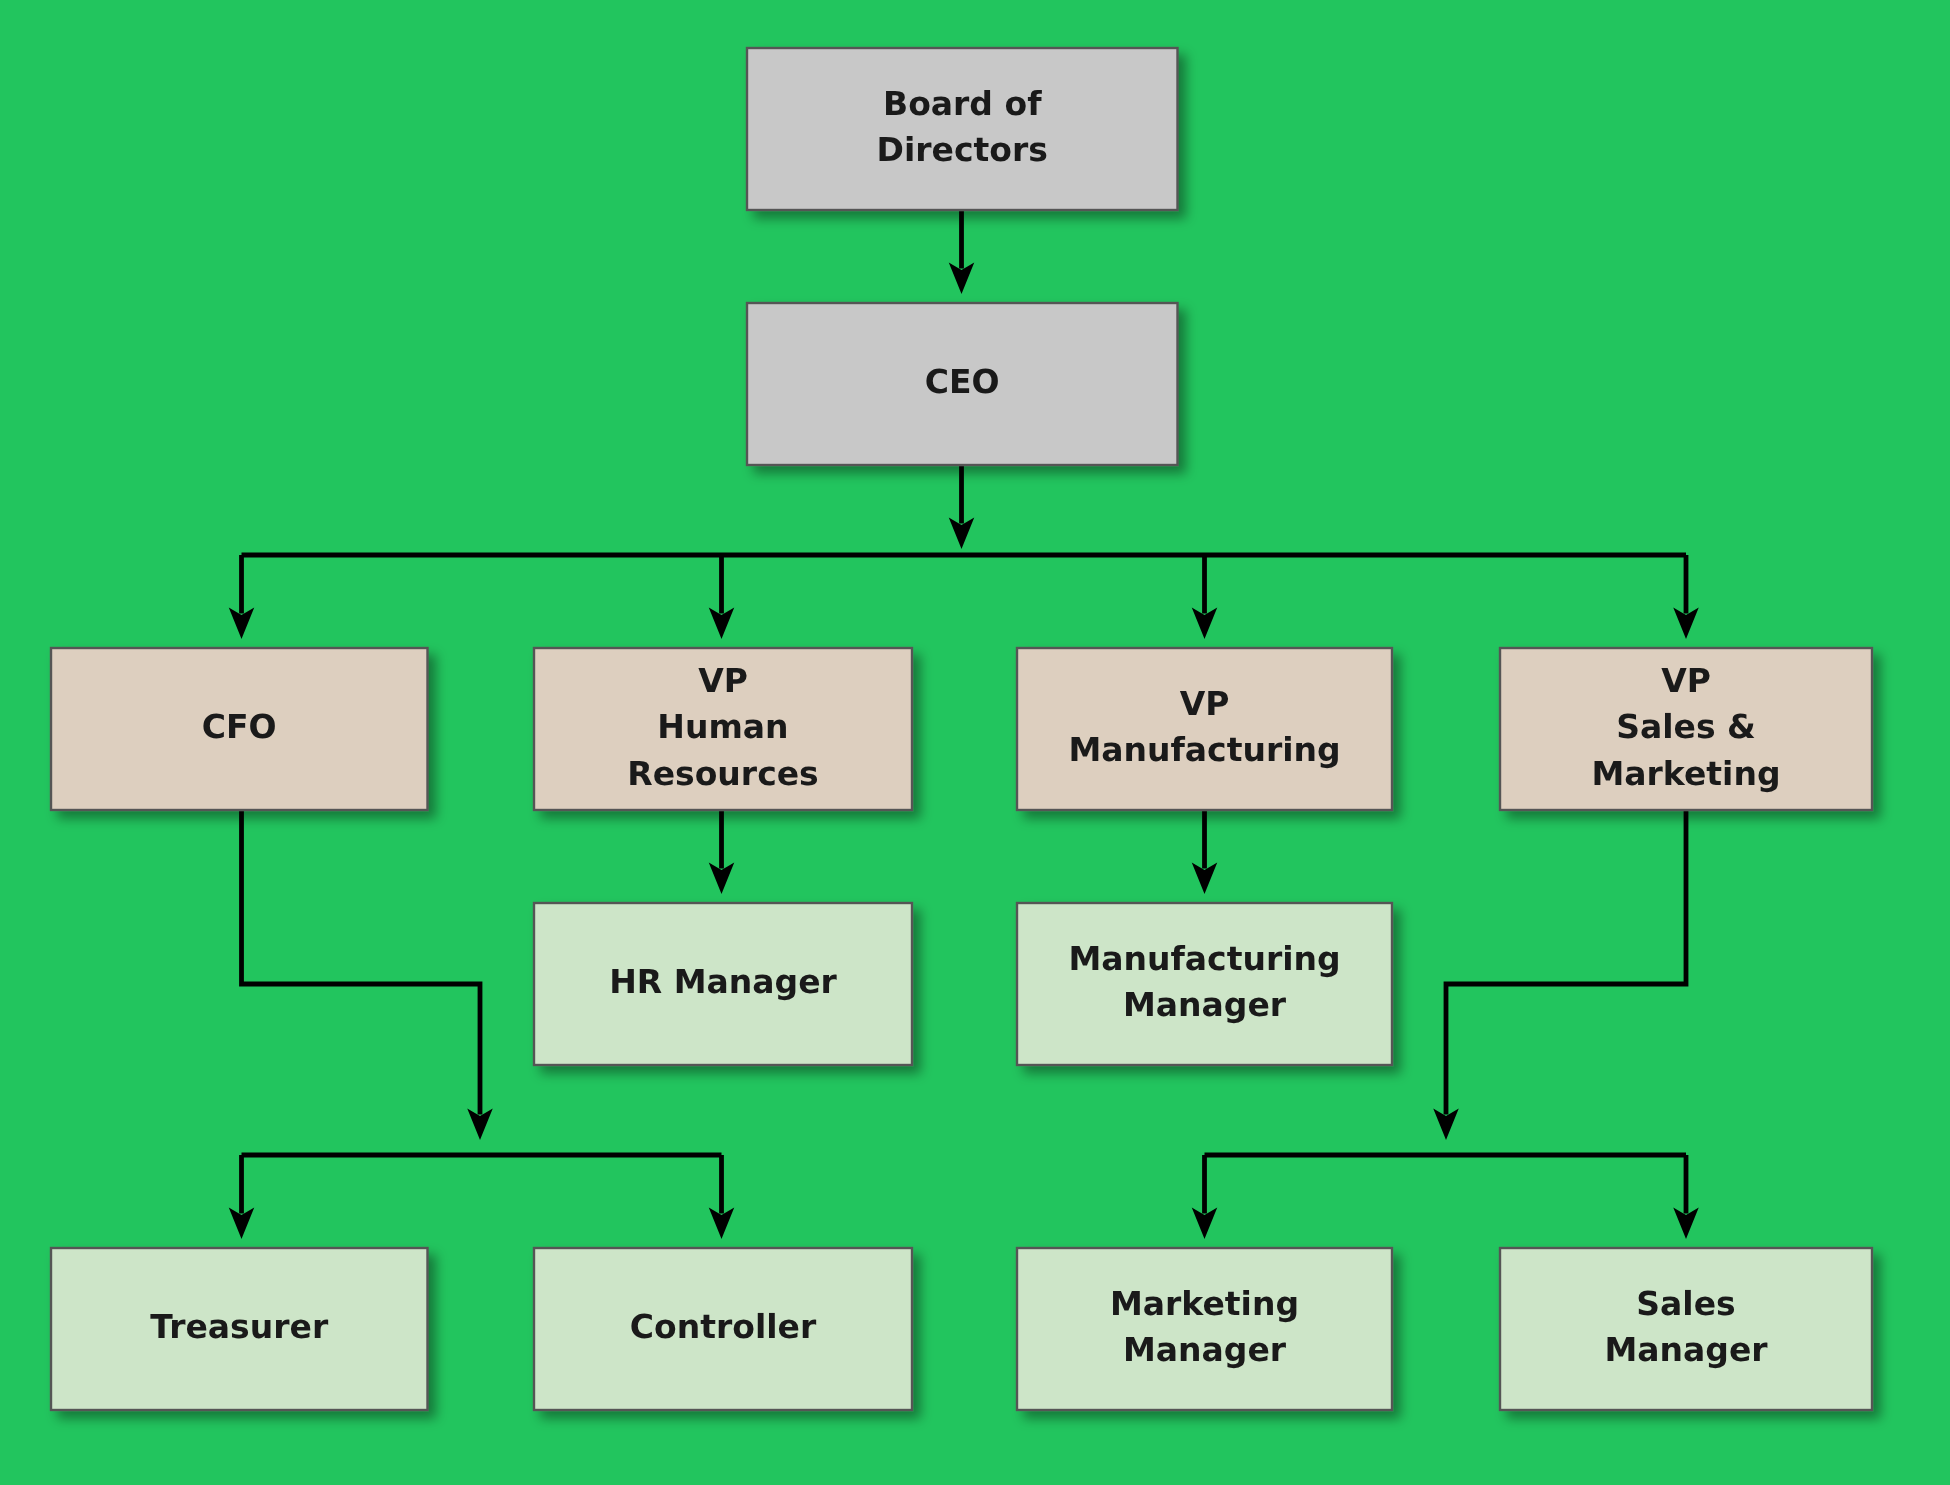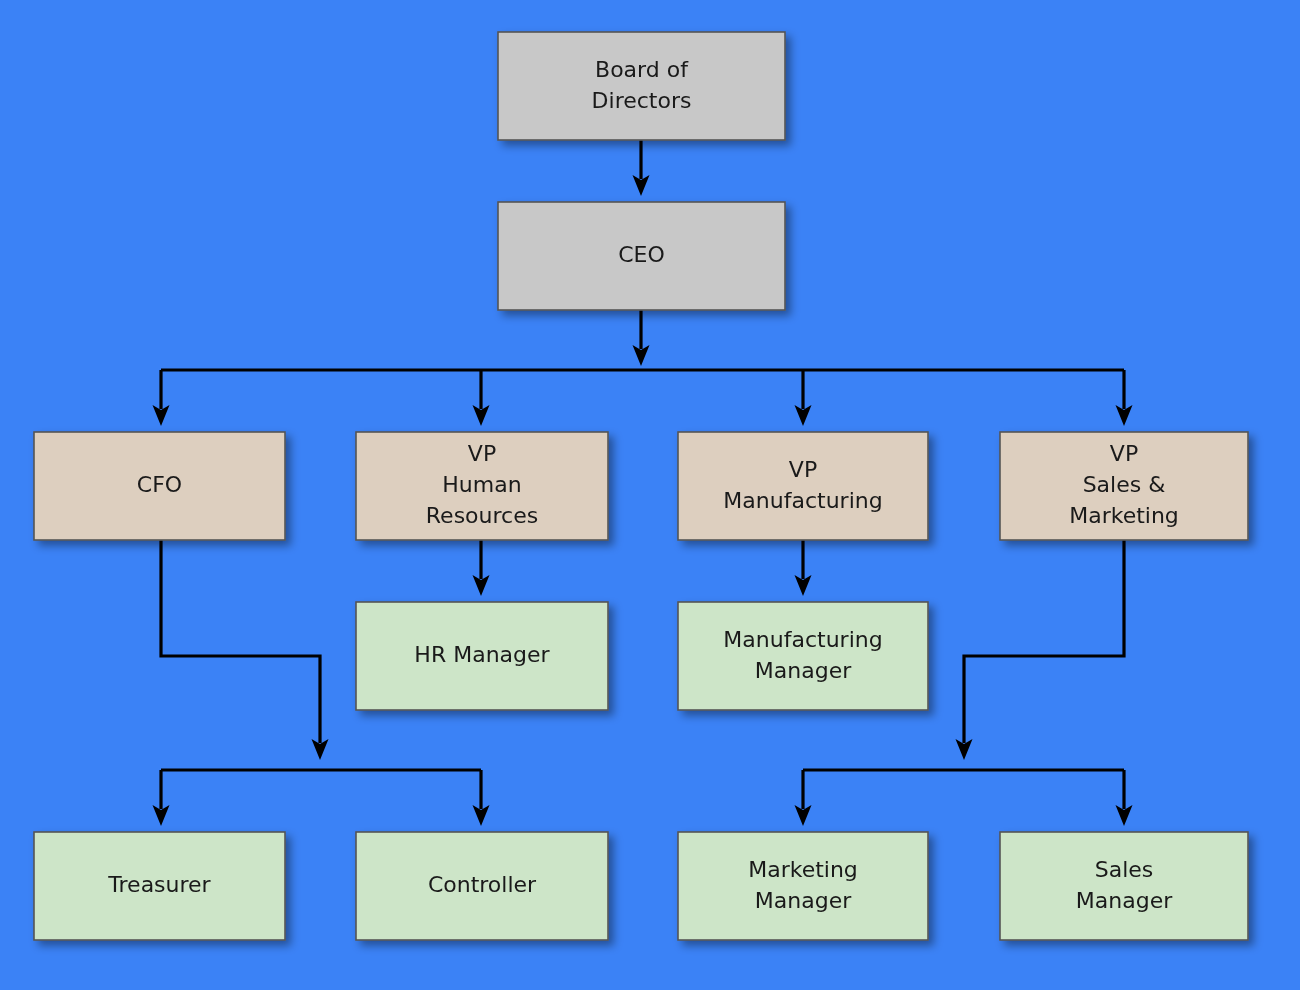--- a/index.html
+++ b/index.html
@@ -10,21 +10,22 @@
   body {
     width: 1300px;
     height: 990px;
     font-family: "DejaVu Sans", sans-serif;
     overflow: hidden;
   }
   #chart-root {
     position: relative;
     width: 1300px;
     height: 990px;
-    background: #3b82f6;
+    background: #22c55e;
+    font-weight: bold;
   }
   svg.org-svg {
     position: absolute;
     top: 0;
     left: 0;
     width: 1300px;
     height: 990px;
     display: block;
   }
   .node-rect {

